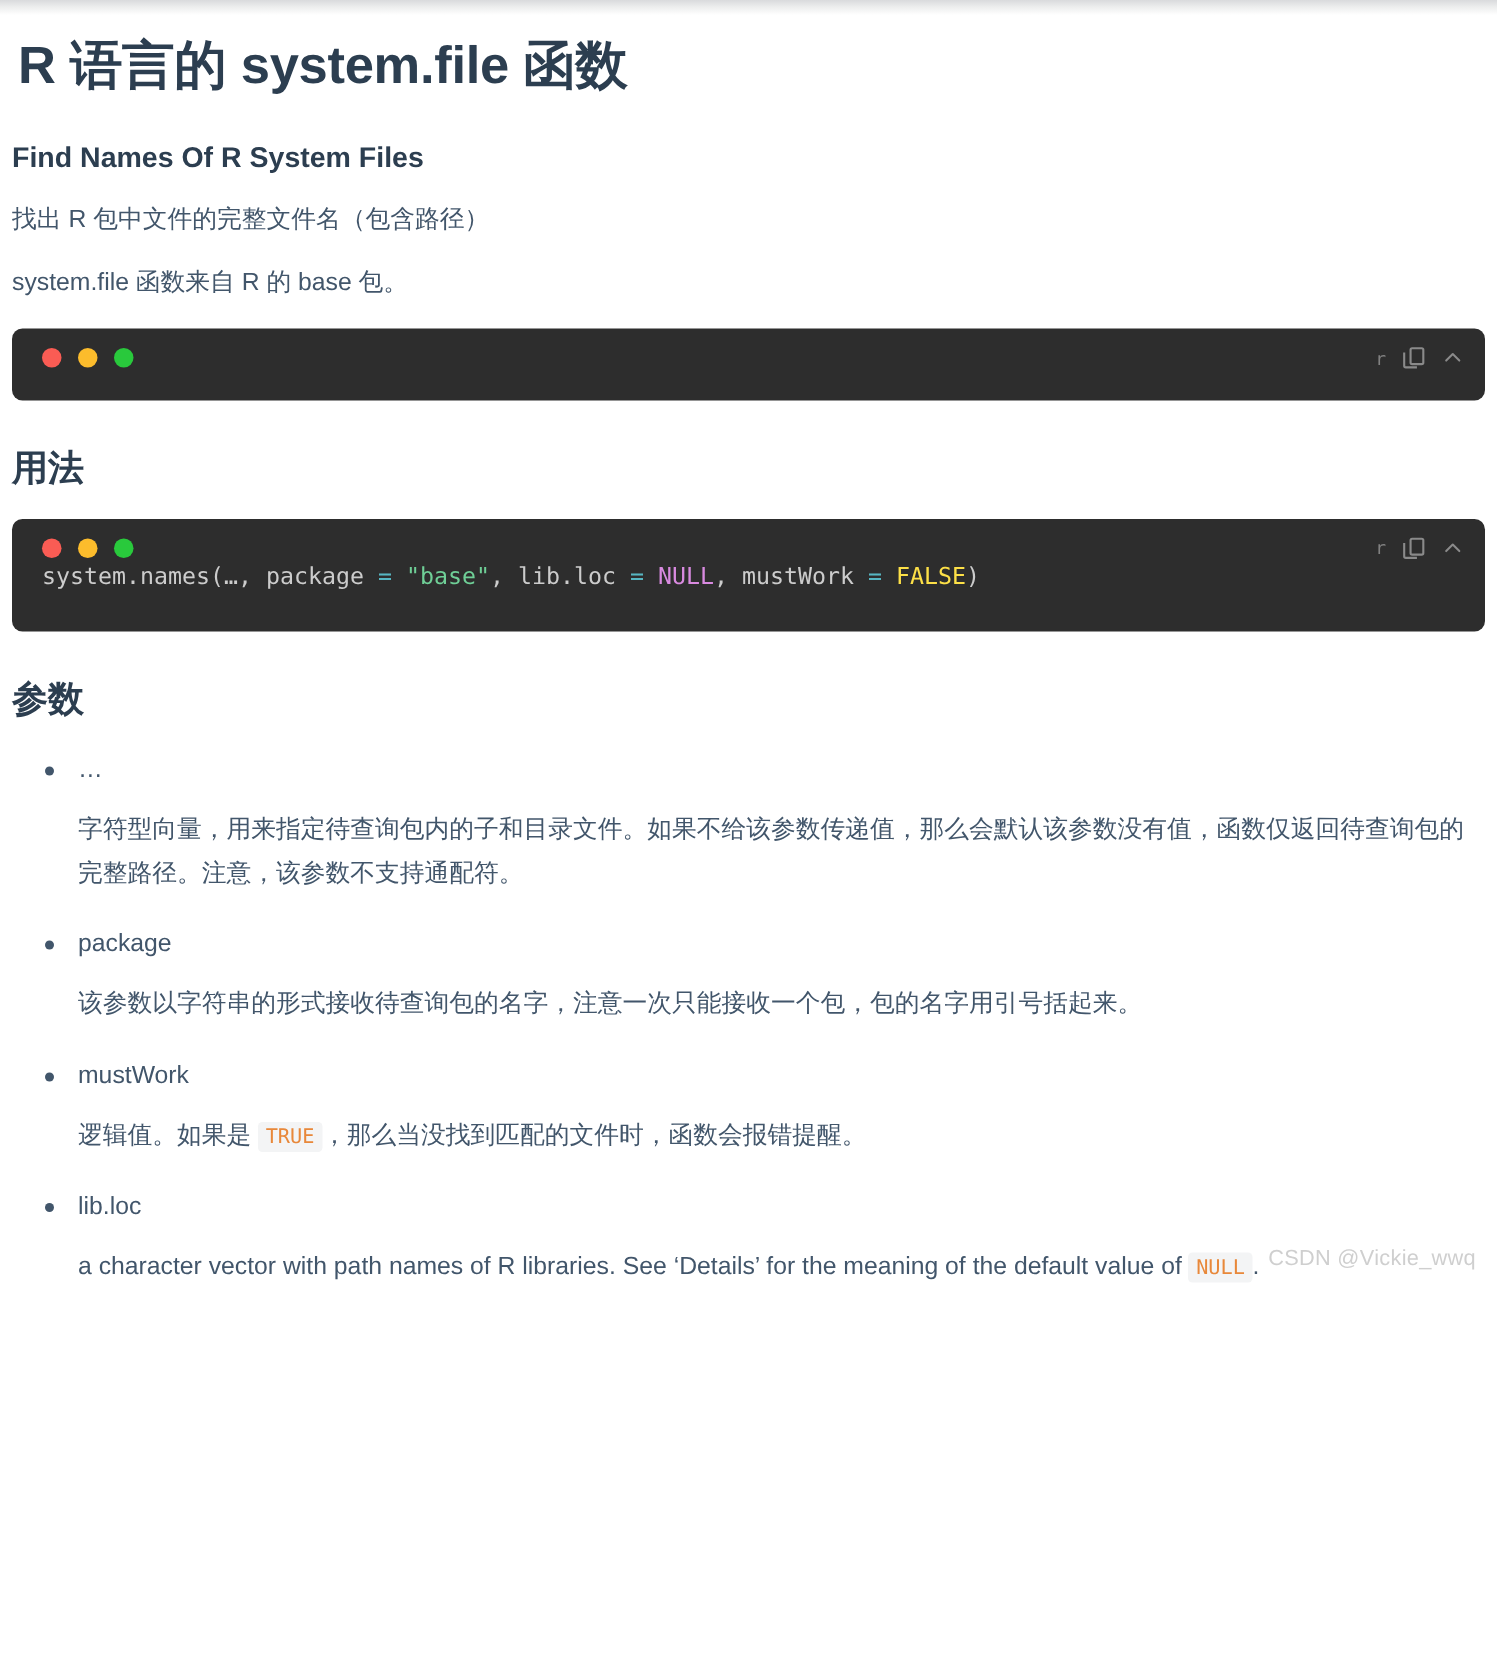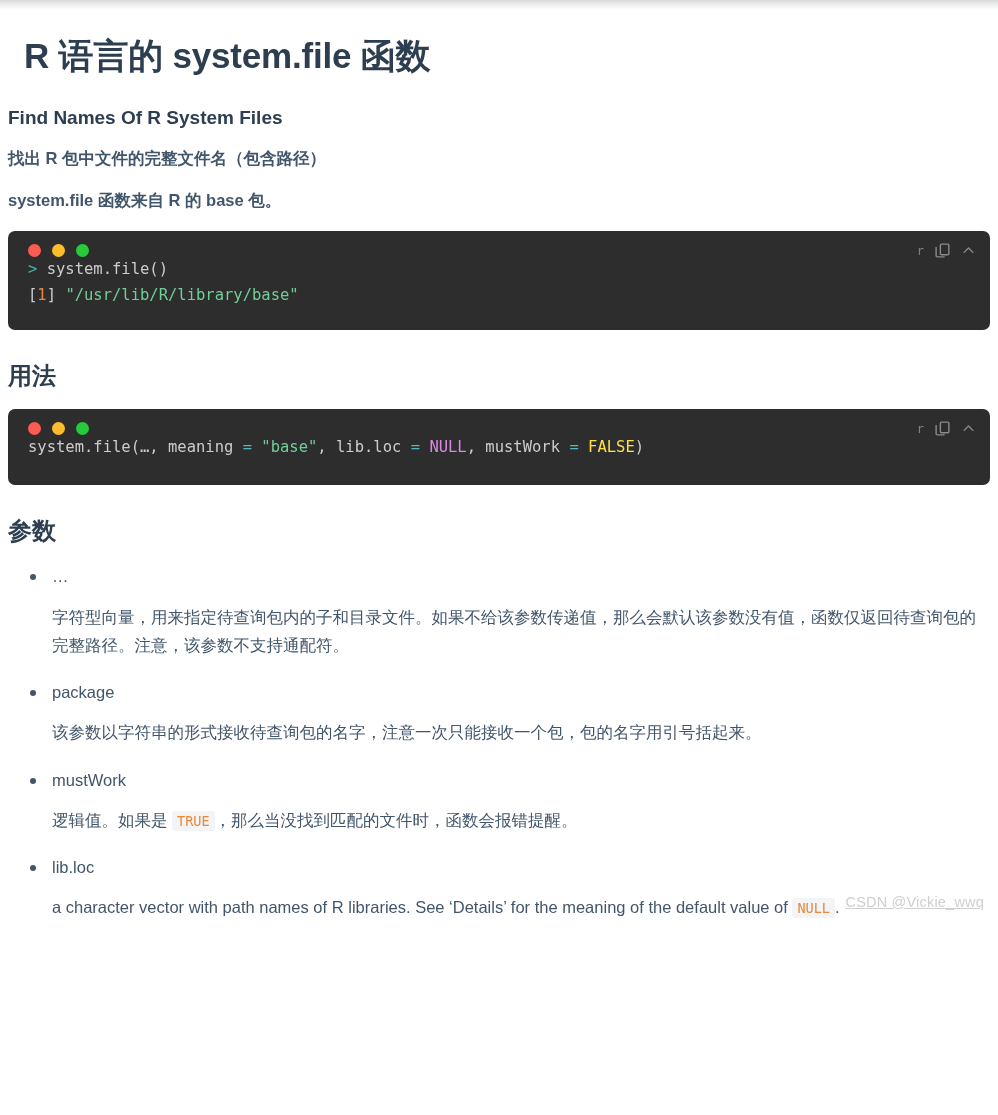--- a/index.html
+++ b/index.html
@@ -32,21 +32,21 @@
     position: relative;
     padding: 0 8px;
   }
 
   
   h1.doc-title {
     font-size: 35px;
     line-height: 1.15;
     font-weight: 700;
     color: #2c3e50;
-    margin: 16px;
+    margin: 4px;
     padding-top: 20px;
     letter-spacing: -0.2px;
   }
   h2.section-title {
     font-size: 24px;
     line-height: 1.2;
     font-weight: 700;
     color: #2c3e50;
     margin: 32px 0 0 0;
   }
@@ -56,21 +56,21 @@
     font-weight: 700;
     color: #2c3e50;
     margin: 30px 0 0 0;
   }
 
   p.para {
     font-size: 16.5px;
     line-height: 1.55;
     color: #42566b;
     margin: 16px 0 0 0;
-    font-weight: 700;
+    font-weight: 400;
   }
 
   
   .code-block {
     position: relative;
     background: #2d2d2d;
     border-radius: 7px;
     margin-top: 18px;
     padding: 26px 20px 22px 20px;
     overflow: hidden;
@@ -176,21 +176,20 @@
   
   .watermark {
     position: absolute;
     right: 14px;
     bottom: 12px;
     font-size: 14.5px;
     color: #cfcfcf;
     font-family: "Liberation Sans", sans-serif;
     letter-spacing: 0.2px;
     user-select: none;
-    text-decoration: underline;
   }
 </style>
 </head>
 <body>
 
 <div class="top-fade"></div>
 
 <div class="page">
 
   <h1 class="doc-title">R 语言的 system.file 函数</h1>
@@ -214,22 +213,20 @@
           <rect x="9" y="3" width="12" height="15" rx="1.5"></rect>
           <path d="M15 21H4.5A1.5 1.5 0 0 1 3 19.5V7"></path>
         </svg>
       </span>
       <span class="icon-btn" title="collapse">
         <svg width="15" height="15" viewBox="0 0 24 24" fill="none" stroke="currentColor" stroke-width="2.2" stroke-linecap="round" stroke-linejoin="round">
           <polyline points="5,15 12,8 19,15"></polyline>
         </svg>
       </span>
     </div>
-<pre class="code"><span class="tok-prompt">&gt;</span> <span class="tok-plain">system.file()</span>
-<span class="tok-punct">[</span><span class="tok-num">1</span><span class="tok-punct">]</span> <span class="tok-str">"/usr/lib/R/library/base"</span></pre>
   </div>
 
   <h2 class="section-title">用法</h2>
 
   <div class="code-block usage">
     <div class="dots">
       <span class="dot red"></span>
       <span class="dot amber"></span>
       <span class="dot green"></span>
     </div>
@@ -240,21 +237,21 @@
           <rect x="9" y="3" width="12" height="15" rx="1.5"></rect>
           <path d="M15 21H4.5A1.5 1.5 0 0 1 3 19.5V7"></path>
         </svg>
       </span>
       <span class="icon-btn" title="collapse">
         <svg width="15" height="15" viewBox="0 0 24 24" fill="none" stroke="currentColor" stroke-width="2.2" stroke-linecap="round" stroke-linejoin="round">
           <polyline points="5,15 12,8 19,15"></polyline>
         </svg>
       </span>
     </div>
-<pre class="code"><span class="tok-plain">system.file(…, meaning</span> <span class="tok-op">=</span> <span class="tok-str">"base"</span><span class="tok-plain">, lib.loc</span> <span class="tok-op">=</span> <span class="tok-null">NULL</span><span class="tok-plain">, mustWork</span> <span class="tok-op">=</span> <span class="tok-bool">FALSE</span><span class="tok-plain">)</span></pre>
+<pre class="code"><span class="tok-plain">system.names(…, package</span> <span class="tok-op">=</span> <span class="tok-str">"base"</span><span class="tok-plain">, lib.loc</span> <span class="tok-op">=</span> <span class="tok-null">NULL</span><span class="tok-plain">, mustWork</span> <span class="tok-op">=</span> <span class="tok-bool">FALSE</span><span class="tok-plain">)</span></pre>
   </div>
 
   <h2 class="section-title">参数</h2>
 
   <ul class="param-list">
 
     <li>
       <div class="param-name">…</div>
       <p class="param-desc">字符型向量，用来指定待查询包内的子和目录文件。如果不给该参数传递值，那么会默认该参数没有值，函数仅返回待查询包的完整路径。注意，该参数不支持通配符。</p>
     </li>

